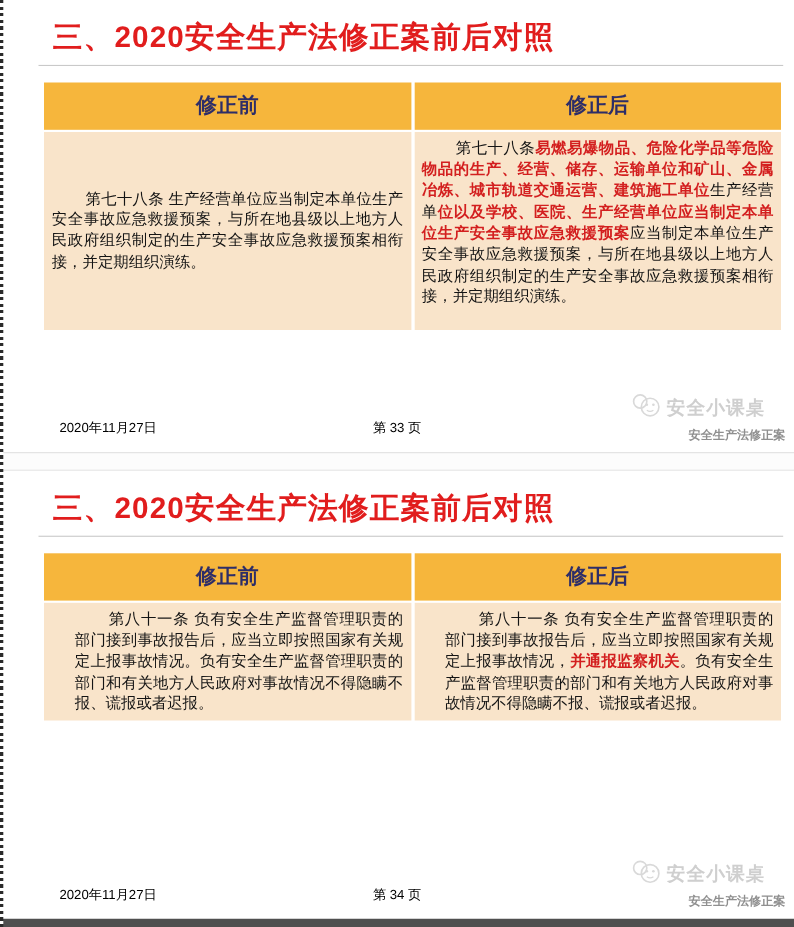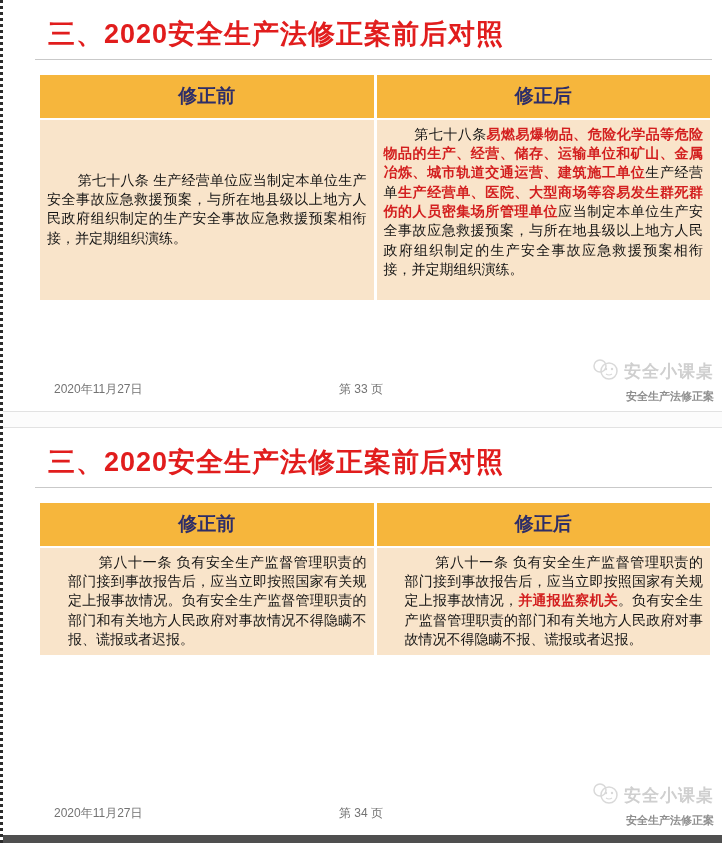--- a/index.html
+++ b/index.html
@@ -75,33 +75,33 @@
   .slide-2 .td{min-height:100px;padding-left:28px;}
   .td.v-center{display:flex;flex-direction:column;justify-content:center;}
   .para{text-indent:2.2em;}
   .seg-black{color:#141414;}
   .seg-red{color:var(--red-text);font-weight:700;}
 
   .footer{
     position:absolute;left:0;right:0;bottom:14px;
     height:16px;
     font-size:12px;
-    color:#737373;
+    color:#000000;
   }
   .footer .date{position:absolute;left:54px;top:0;}
   .footer .pagenum{display:block;text-align:center;}
 
   .watermark{
     position:absolute;right:8px;bottom:8px;
     width:140px;
     text-align:right;
     line-height:1.05;
   }
   .wm-brand-row{
-    display:flex;align-items:center;justify-content:flex-end;gap:2px;
+    display:flex;align-items:center;gap:2px;
   }
   .wm-brand{
     font-size:17px;font-weight:700;color:#cfcfcf;letter-spacing:1px;
     white-space:nowrap;
   }
   .wm-sub{
     font-size:11px;font-weight:700;color:#8f8f8f;margin-top:6px;
     white-space:nowrap;
   }
   .wm-icon{display:inline-block;flex:0 0 auto;}
@@ -114,21 +114,21 @@
 <section class="slide slide-1">
   <h1 class="slide-title">三、2020安全生产法修正案前后对照</h1>
   <div class="title-rule"></div>
   <div class="cmp-table">
     <div class="th">修正前</div>
     <div class="th">修正后</div>
     <div class="td v-center">
         <p class="para"><span class="seg-black">第七十八条  生产经营单位应当制定本单位生产安全事故应急救援预案，与所在地县级以上地方人民政府组织制定的生产安全事故应急救援预案相衔接，并定期组织演练。</span></p>
       </div>
     <div class="td">
-        <p class="para"><span class="seg-black">第七十八条</span><span class="seg-red">易燃易爆物品、危险化学品等危险物品的生产、经营、储存、运输单位和矿山、金属冶炼、城市轨道交通运营、建筑施工单位</span><span class="seg-black">生产经营单</span><span class="seg-red">生产经营单、医院、大型商场等容易发生群死群伤的人员密集场所管理单位</span><span class="seg-black">应当制定本单位生产安全事故应急救援预案，与所在地县级以上地方人民政府组织制定的生产安全事故应急救援预案相衔接，并定期组织演练。</span></p>
+        <p class="para"><span class="seg-black">第七十八条</span><span class="seg-red">易燃易爆物品、危险化学品等危险物品的生产、经营、储存、运输单位和矿山、金属冶炼、城市轨道交通运营、建筑施工单位</span><span class="seg-black">生产经营单</span><span class="seg-red">位以及学校、医院、生产经营单位应当制定本单位生产安全事故应急救援预案</span><span class="seg-black">应当制定本单位生产安全事故应急救援预案，与所在地县级以上地方人民政府组织制定的生产安全事故应急救援预案相衔接，并定期组织演练。</span></p>
       </div>
   </div>
   <div class="footer">
     <span class="date">2020年11月27日</span>
     <span class="pagenum">第 33 页</span>
   </div>
   <div class="watermark">
     <div class="wm-brand-row">
       <span class="wm-icon">
         <svg width="30" height="24" viewBox="0 0 30 24">

